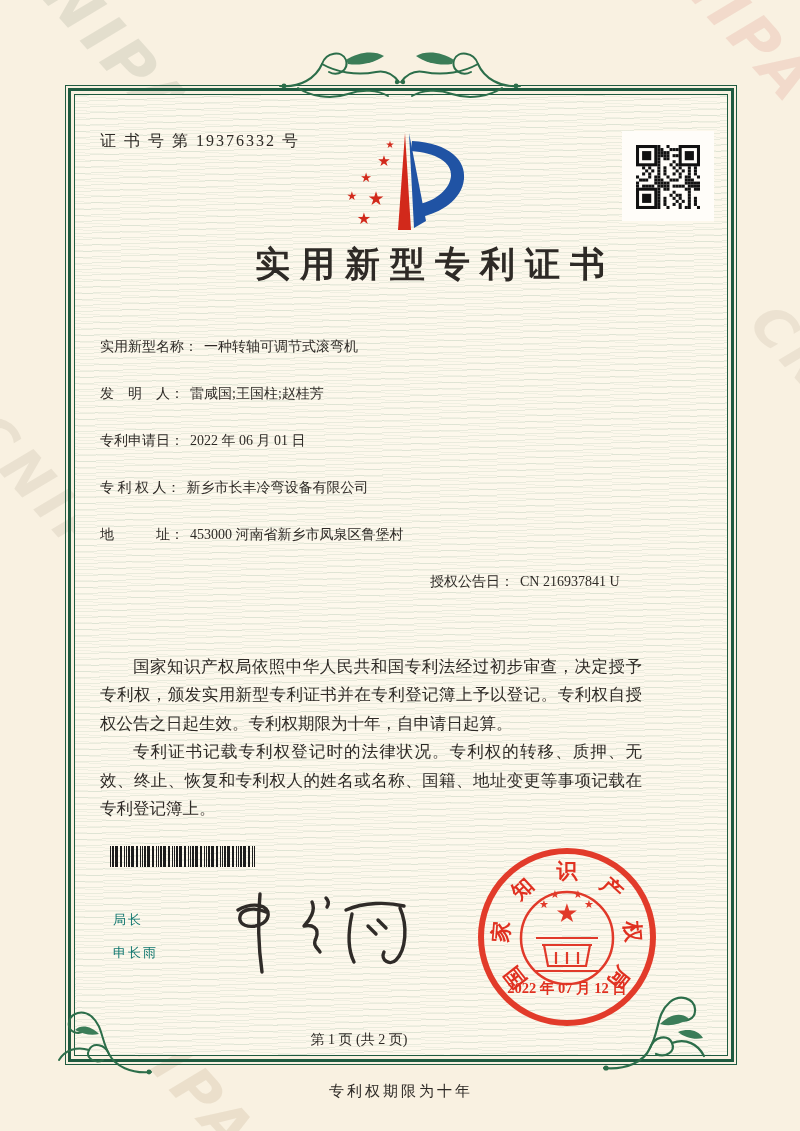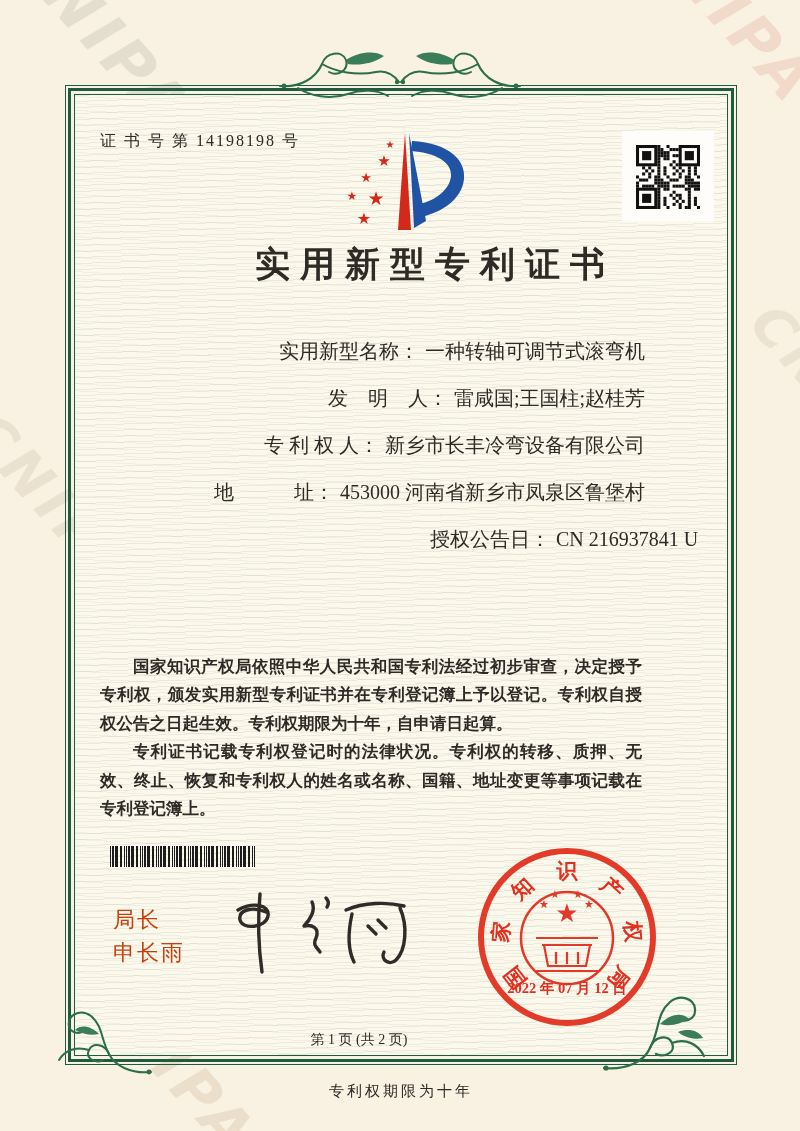--- a/index.html
+++ b/index.html
@@ -25,35 +25,35 @@
       repeating-linear-gradient(183deg, rgba(128,166,138,0.10) 0 1px, rgba(0,0,0,0) 1px 7px),
       #fdf8ec;}
   
   .cert-no{position:absolute; left:100px; top:131px; font-size:16px; letter-spacing:2px;}
   .logo{position:absolute; left:328px; top:120px; width:154px; height:116px;}
   .qr-patch{position:absolute; left:622px; top:131px; width:92px; height:90px; background:#fffdf9;}
   .qr{position:absolute; left:636px; top:145px; width:64px; height:64px;}
   .title{position:absolute; left:65px; top:241px; width:740px; text-align:center;
     font-size:35px; font-weight:bold; letter-spacing:10px;}
   
-  .fields{position:absolute; left:100px; top:338px; width:545px; font-size:20px;text-align:right;}
+  .fields{position:absolute; left:100px; top:338px; width:545px; font-size:14px;}
   .frow{height:47px; position:relative; white-space:nowrap;}
   .fvalue{margin-left:6px;}
   .grant-col2{position:absolute; left:330px; top:0;}
   
   .paras{position:absolute; left:100px; top:653px; width:542px; font-size:16.5px;
-    line-height:1.72; text-align:justify;font-weight:bold;}
+    line-height:1.72; text-align:justify;}
   .paras p{margin:0; text-indent:2em;}
   
   .barcode{position:absolute; left:110px; top:846px; width:212px; height:21px;
     display:flex; align-items:stretch;}
   .barcode span{background:#1c1c1c; display:block;}
   
-  .signer{position:absolute; left:113px; top:903px; font-size:22px; line-height:33px;
-    font-family:"Liberation Sans","DejaVu Sans",sans-serif; color:#c2410c; letter-spacing:2px;}
+  .signer{position:absolute; left:113px; top:903px; font-size:13px; line-height:33px;
+    font-family:"Liberation Sans","DejaVu Sans",sans-serif; color:#0f766e; letter-spacing:2px;}
   .sig-svg{position:absolute; left:208px; top:876px;}
   
   .seal{position:absolute; left:472px; top:842px;}
   
   .page-info{position:absolute; left:65px; top:1031px; width:588px; text-align:center; font-size:14px;}
   .note{position:absolute; left:65px; top:1082px; width:672px; text-align:center; font-size:15px; letter-spacing:3px;}
   .orn{position:absolute; pointer-events:none;}
 </style>
 </head>
 <body>
@@ -101,21 +101,21 @@
     <g stroke="#2c6e4a" stroke-width="2.2" fill="none" stroke-linecap="round">
       <path d="M6,76 C28,78 46,70 52,56 C56,44 70,42 74,51 C78,60 67,66 58,62"></path>
       <path d="M52,56 C62,38 58,22 72,10 C82,2 96,6 97,17 C98,28 85,32 79,25"></path>
       <path d="M74,51 C88,46 100,52 106,64"></path>
       <path d="M62,32 C72,22 84,20 91,27 C82,32 72,35 62,32 Z" fill="#3b7d58" stroke="none"></path>
       <path d="M80,40 C90,36 100,38 105,46 C97,48 87,46 80,40 Z" fill="#3b7d58" stroke="none"></path>
       <circle cx="8" cy="76" r="2.6" fill="#2c6e4a" stroke="none"></circle>
     </g>
   </svg>
 
-  <div class="cert-no">证 书 号 第 14198198 号</div>
+  <div class="cert-no">证 书 号 第 19376332 号</div>
 
   <svg class="logo" viewBox="0 0 154 116">
     <polygon points="77,13 70,110 83,110" fill="#d2291b"></polygon>
     <polygon points="81,13 86,108 98,101" fill="#2053a4"></polygon>
     <path fill="#2053a4" d="M84,21 C122,23 138,41 136,59 C134,80 112,93 93,97 L91,84 C110,80 122,68 123,56 C124,42 108,33 83,31 Z"></path>
     <text x="56" y="46" font-size="15" fill="#d2291b" text-anchor="middle">★</text>
     <text x="62" y="28" font-size="10" fill="#d2291b" text-anchor="middle">★</text>
     <text x="38" y="62" font-size="13" fill="#d2291b" text-anchor="middle">★</text>
     <text x="24" y="80" font-size="12" fill="#d2291b" text-anchor="middle">★</text>
     <text x="48" y="85" font-size="19" fill="#d2291b" text-anchor="middle">★</text>
@@ -275,20 +275,23 @@
   <div class="title">实用新型专利证书</div>
 
   <div class="fields">
     <div class="frow">
       <span class="flabel">实用新型名称：</span><span class="fvalue">一种转轴可调节式滚弯机</span>
     </div>
     <div class="frow">
       <span class="flabel">发　明　人：</span><span class="fvalue">雷咸国;王国柱;赵桂芳</span>
     </div>
     <div class="frow">
+      <span class="flabel">专利申请日：</span><span class="fvalue">2022 年 06 月 01 日</span>
+    </div>
+    <div class="frow">
       <span class="flabel">专 利 权 人：</span><span class="fvalue">新乡市长丰冷弯设备有限公司</span>
     </div>
     <div class="frow">
       <span class="flabel">地　　　址：</span><span class="fvalue">453000  河南省新乡市凤泉区鲁堡村</span>
     </div>
     <div class="frow">
       <span class="grant-col2">
         <span class="flabel">授权公告日：</span><span class="fvalue">CN 216937841 U</span>
       </span>
     </div>

